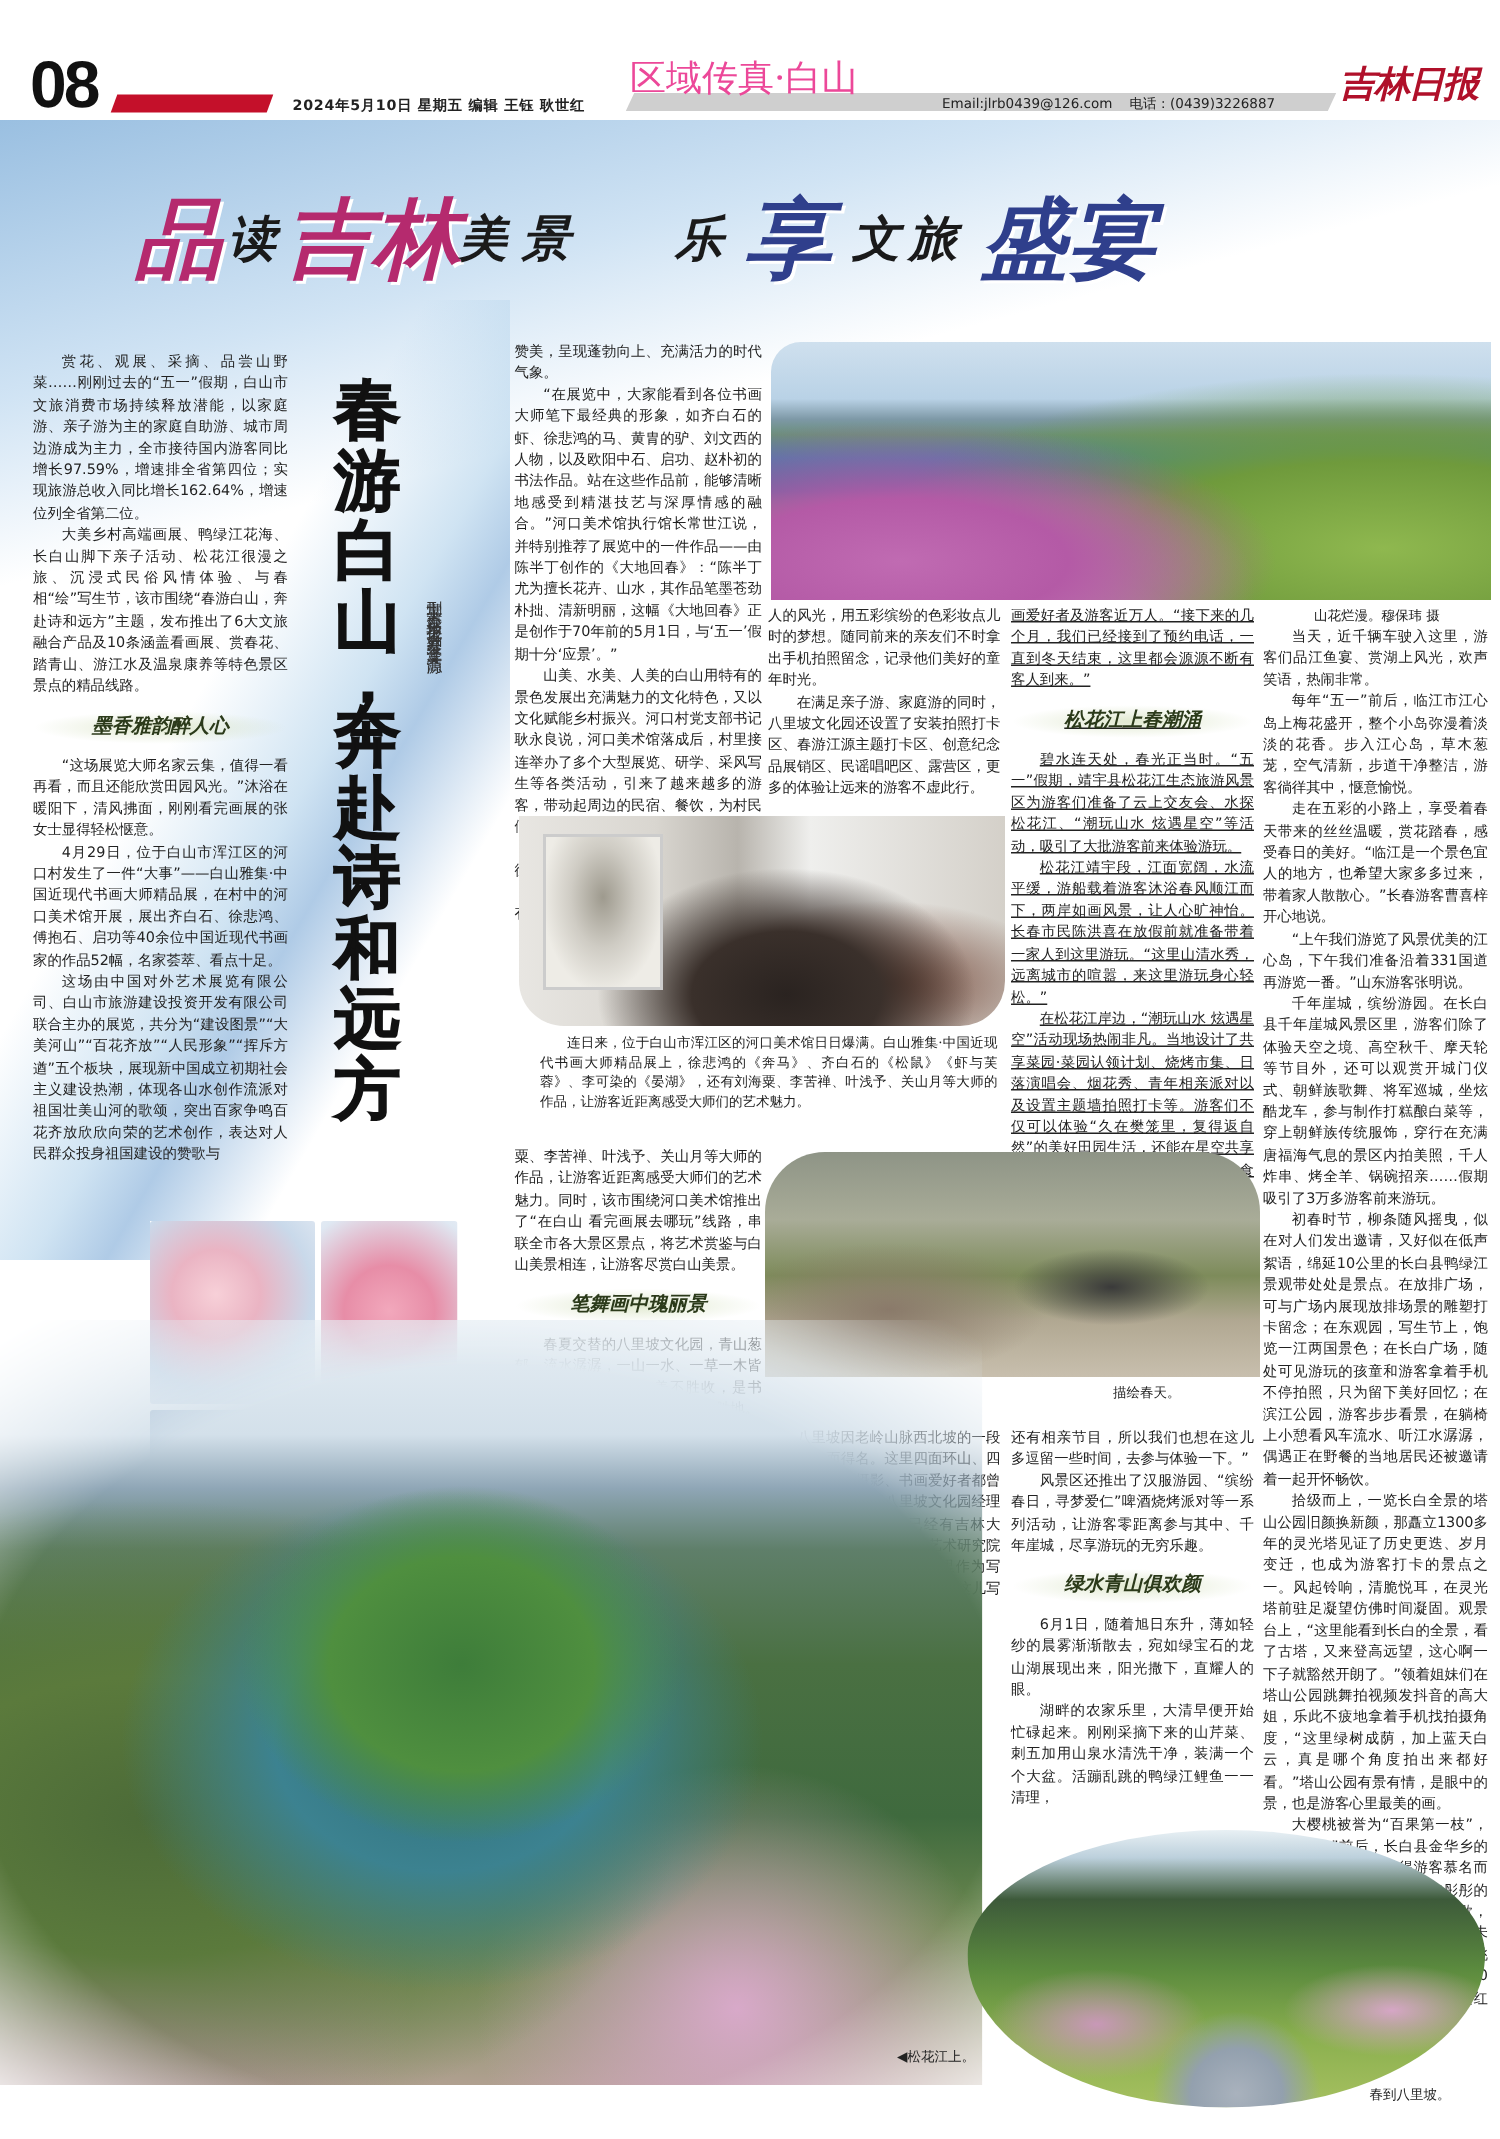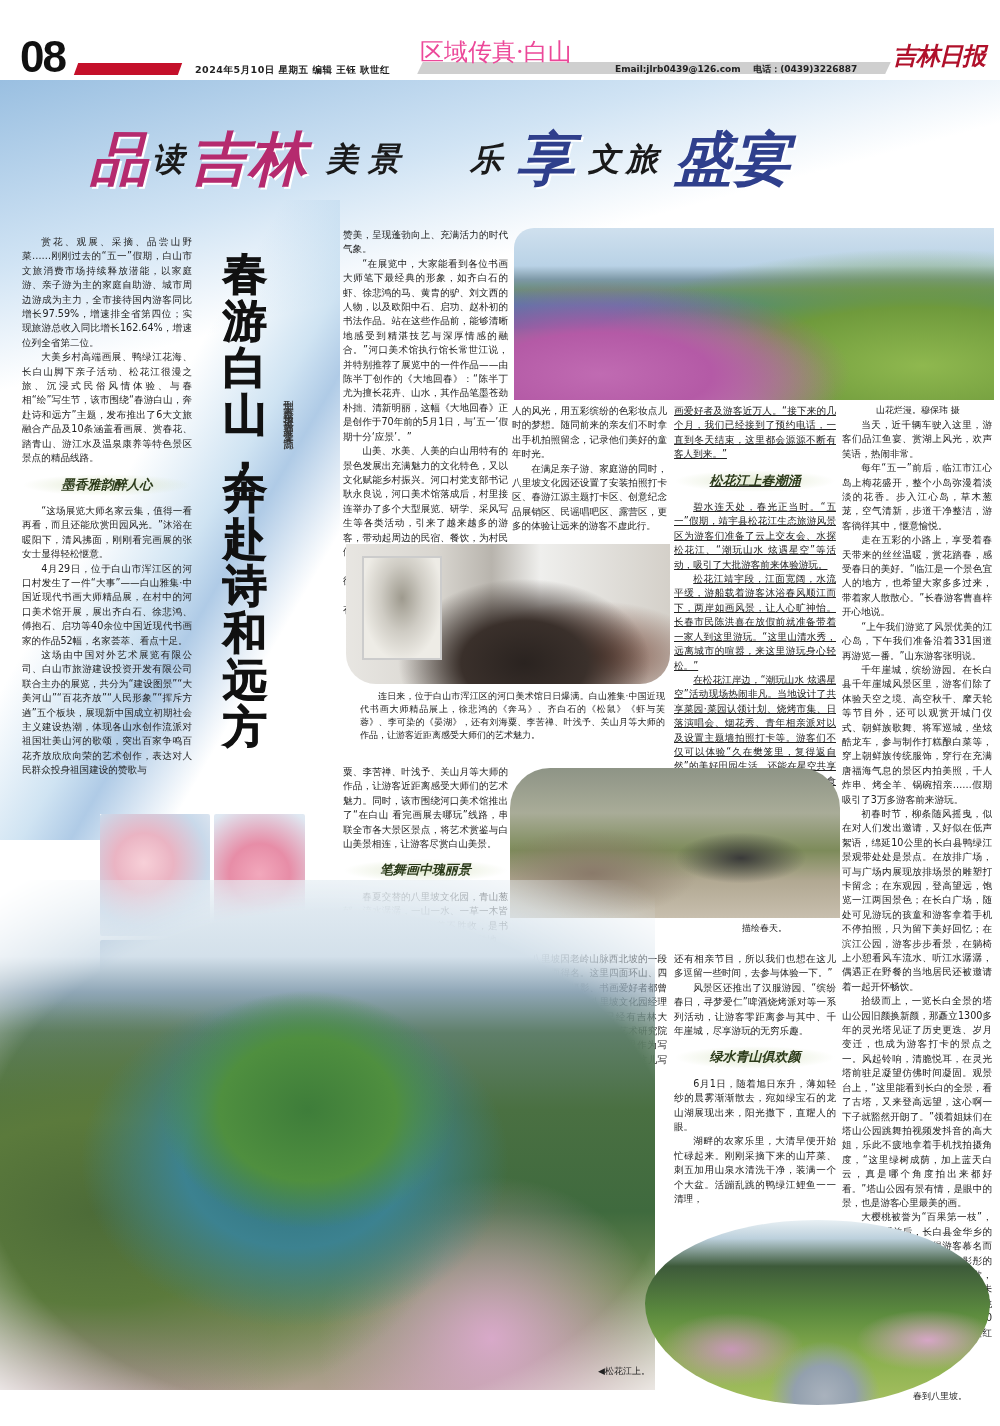--- a/index.html
+++ b/index.html
@@ -6,21 +6,21 @@
   html, body { width: 1000px; height: 1426px; background: #fff; overflow: hidden; }
   body { position: relative; font-family: "DejaVu Sans", sans-serif; color: #222; }
 
   
   .masthead { position: absolute; left: 0; top: 0; width: 1000px; height: 90px; }
   .page-num { position: absolute; left: 20px; top: 32px; font-family: "Liberation Sans", sans-serif; font-weight: 900; font-size: 44px; color: #111; letter-spacing: -2px; }
   .red-bar { position: absolute; left: 76px; top: 63px; width: 104px; height: 12px; background: #c4102a; transform: skewX(-20deg); }
   .date-line { position: absolute; left: 195px; top: 64px; font-size: 9.5px; font-weight: bold; color: #222; letter-spacing: 0.5px; }
   .section-title { position: absolute; left: 420px; top: 36px; font-family: "DejaVu Serif", serif; font-size: 24px; color: #ec4899; }
   .grey-bar { position: absolute; left: 420px; top: 62px; width: 468px; height: 12px; background: #cfcfcf; transform: skewX(-25deg); }
-  .contact-line { position: absolute; left: 615px; top: 63px; font-size: 9px; font-weight: bold; color: #222; }
+  .contact-line { position: absolute; left: 628px; top: 63px; font-size: 9px; font-weight: normal; color: #222; }
   .paper-logo { position: absolute; left: 893px; top: 40px; font-family: Liberation Sans, sans-serif; font-style: italic; font-weight: bold; font-size: 24px; color: #b0102a; letter-spacing: -1px; }
 
   
   .swoosh { position: absolute; left: 0; top: 80px; width: 1000px; height: 770px; pointer-events: none;
     background:
       linear-gradient(165deg, rgba(120,170,215,0.75) 0%, rgba(170,205,235,0.55) 18%, rgba(255,255,255,0) 30%); }
   .swoosh-left { position: absolute; left: 0; top: 200px; width: 340px; height: 640px;
     background: linear-gradient(120deg, rgba(255,255,255,0) 40%, rgba(160,200,230,0.5) 55%, rgba(110,160,210,0.55) 62%, rgba(255,255,255,0) 75%); }
   .banner { position: absolute; left: 90px; top: 110px; width: 820px; height: 100px; display: flex; align-items: center; }
   .bn { font-family: "DejaVu Serif", serif; font-weight: bold; font-style: italic; }
@@ -95,21 +95,21 @@
   <div class="paper-logo">吉林日报</div>
 </header>
 
 <div class="swoosh"></div>
 <div class="swoosh-left"></div>
 
 <div class="banner">
   <span class="bn big-pink">品</span>
   <span class="bn small-dark" style="margin:0 6px 0 4px">读</span>
   <span class="bn big-pink">吉林</span>
-  <span class="bn small-dark" style="margin-left:20px; letter-spacing:10px">美景</span>
+  <span class="bn small-dark" style="letter-spacing:10px">美景</span>
   <span class="bn small-dark" style="margin-left:60px">乐</span>
   <span class="bn big-blue" style="margin-left:14px">享</span>
   <span class="bn small-dark" style="margin-left:14px; letter-spacing:6px">文旅</span>
   <span class="bn big-blue" style="margin-left:10px">盛宴</span>
 </div>
 
 <div class="headline">
   <div>春</div>
   <div>游</div>
   <div>白</div>
@@ -152,21 +152,21 @@
   <p>松花江靖宇段，江面宽阔，水流平缓，游船载着游客沐浴春风顺江而下，两岸如画风景，让人心旷神怡。长春市民陈洪喜在放假前就准备带着一家人到这里游玩。“这里山清水秀，远离城市的喧嚣，来这里游玩身心轻松。”</p>
   <p>在松花江岸边，“潮玩山水 炫遇星空”活动现场热闹非凡。当地设计了共享菜园·菜园认领计划、烧烤市集、日落演唱会、烟花秀、青年相亲派对以及设置主题墙拍照打卡等。游客们不仅可以体验“久在樊笼里，复得返自然”的美好田园生活，还能在星空共享家园里，与家人、朋友一同享受美食的乐趣。游客汪光林说：“共享农场非常有特点，特别是一些孩子很喜欢在这里玩耍，听说在松花江边还有很多游船、烧烤、篝火晚会，</p>
 </div>
 
 <div class="col" style="left:842px; top:418px; width:150px;">
   <p>当天，近千辆车驶入这里，游客们品江鱼宴、赏湖上风光，欢声笑语，热闹非常。</p>
   <p>每年“五一”前后，临江市江心岛上梅花盛开，整个小岛弥漫着淡淡的花香。步入江心岛，草木葱茏，空气清新，步道干净整洁，游客徜徉其中，惬意愉悦。</p>
   <p>走在五彩的小路上，享受着春天带来的丝丝温暖，赏花踏春，感受春日的美好。“临江是一个景色宜人的地方，也希望大家多多过来，带着家人散散心。”长春游客曹喜梓开心地说。</p>
   <p>“上午我们游览了风景优美的江心岛，下午我们准备沿着331国道再游览一番。”山东游客张明说。</p>
   <p>千年崖城，缤纷游园。在长白县千年崖城风景区里，游客们除了体验天空之境、高空秋千、摩天轮等节目外，还可以观赏开城门仪式、朝鲜族歌舞、将军巡城，坐炫酷龙车，参与制作打糕酿白菜等，穿上朝鲜族传统服饰，穿行在充满唐福海气息的景区内拍美照，千人炸串、烤全羊、锅碗招亲……假期吸引了3万多游客前来游玩。</p>
-  <p>初春时节，柳条随风摇曳，似在对人们发出邀请，又好似在低声絮语，绵延10公里的长白县鸭绿江景观带处处是景点。在放排广场，可与广场内展现放排场景的雕塑打卡留念；在东观园，登高望远，饱览一江两国景色；在长白广场，随处可见游玩的孩童和游客拿着手机不停拍照，只为留下美好回忆；在滨江公园，游客步步看景，在躺椅上小憩看风车流水、听江水潺潺，偶遇正在野餐的当地居民还被邀请着一起开怀畅饮。</p>
+  <p>初春时节，柳条随风摇曳，似在对人们发出邀请，又好似在低声絮语，绵延10公里的长白县鸭绿江景观带处处是景点。在放排广场，可与广场内展现放排场景的雕塑打卡留念；在东观园，写生节上，饱览一江两国景色；在长白广场，随处可见游玩的孩童和游客拿着手机不停拍照，只为留下美好回忆；在滨江公园，游客步步看景，在躺椅上小憩看风车流水、听江水潺潺，偶遇正在野餐的当地居民还被邀请着一起开怀畅饮。</p>
   <p>拾级而上，一览长白全景的塔山公园旧颜换新颜，那矗立1300多年的灵光塔见证了历史更迭、岁月变迁，也成为游客打卡的景点之一。风起铃响，清脆悦耳，在灵光塔前驻足凝望仿佛时间凝固。观景台上，“这里能看到长白的全景，看了古塔，又来登高远望，这心啊一下子就豁然开朗了。”领着姐妹们在塔山公园跳舞拍视频发抖音的高大姐，乐此不疲地拿着手机找拍摄角度，“这里绿树成荫，加上蓝天白云，真是哪个角度拍出来都好看。”塔山公园有景有情，是眼中的景，也是游客心里最美的画。</p>
   <p>大樱桃被誉为“百果第一枝”，每年“五一”前后，长白县金华乡的大樱桃就会上市，引得游客慕名而来，观赏采摘。大棚内，红彤彤的大樱桃让人欲罢不能、手不停歇，小小的篮筐已经装满了还意犹未尽。假日期间，金华乡迎来了樱桃采摘火爆期，原计划采摘到5月10日的樱桃早早被抢购一空，真是红了樱桃，富了口袋。</p>
 
 </div>
 
 <div class="photo ph-lake-top"></div>
 <div class="caption" style="left:876px; top:404px;">山花烂漫。穆保玮  摄</div>
 
 <div class="photo ph-exhibit"></div>
 <div class="photo ph-painting"></div>

